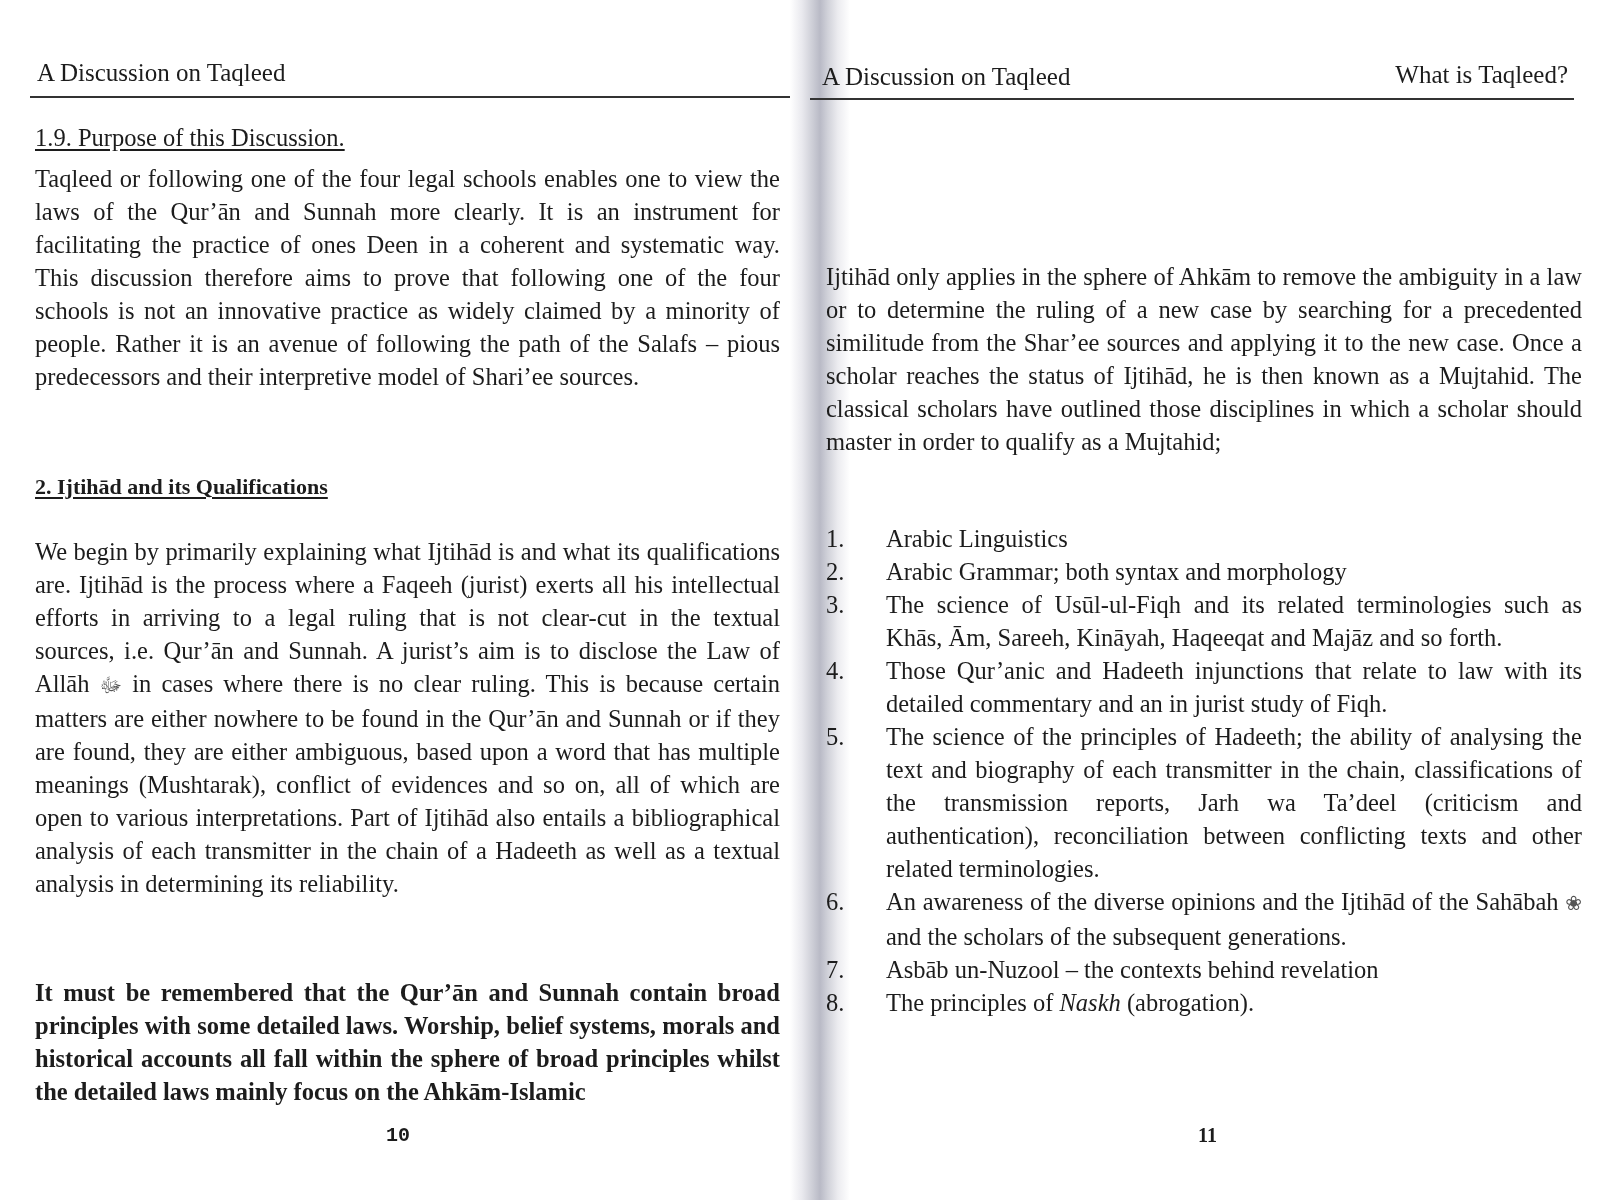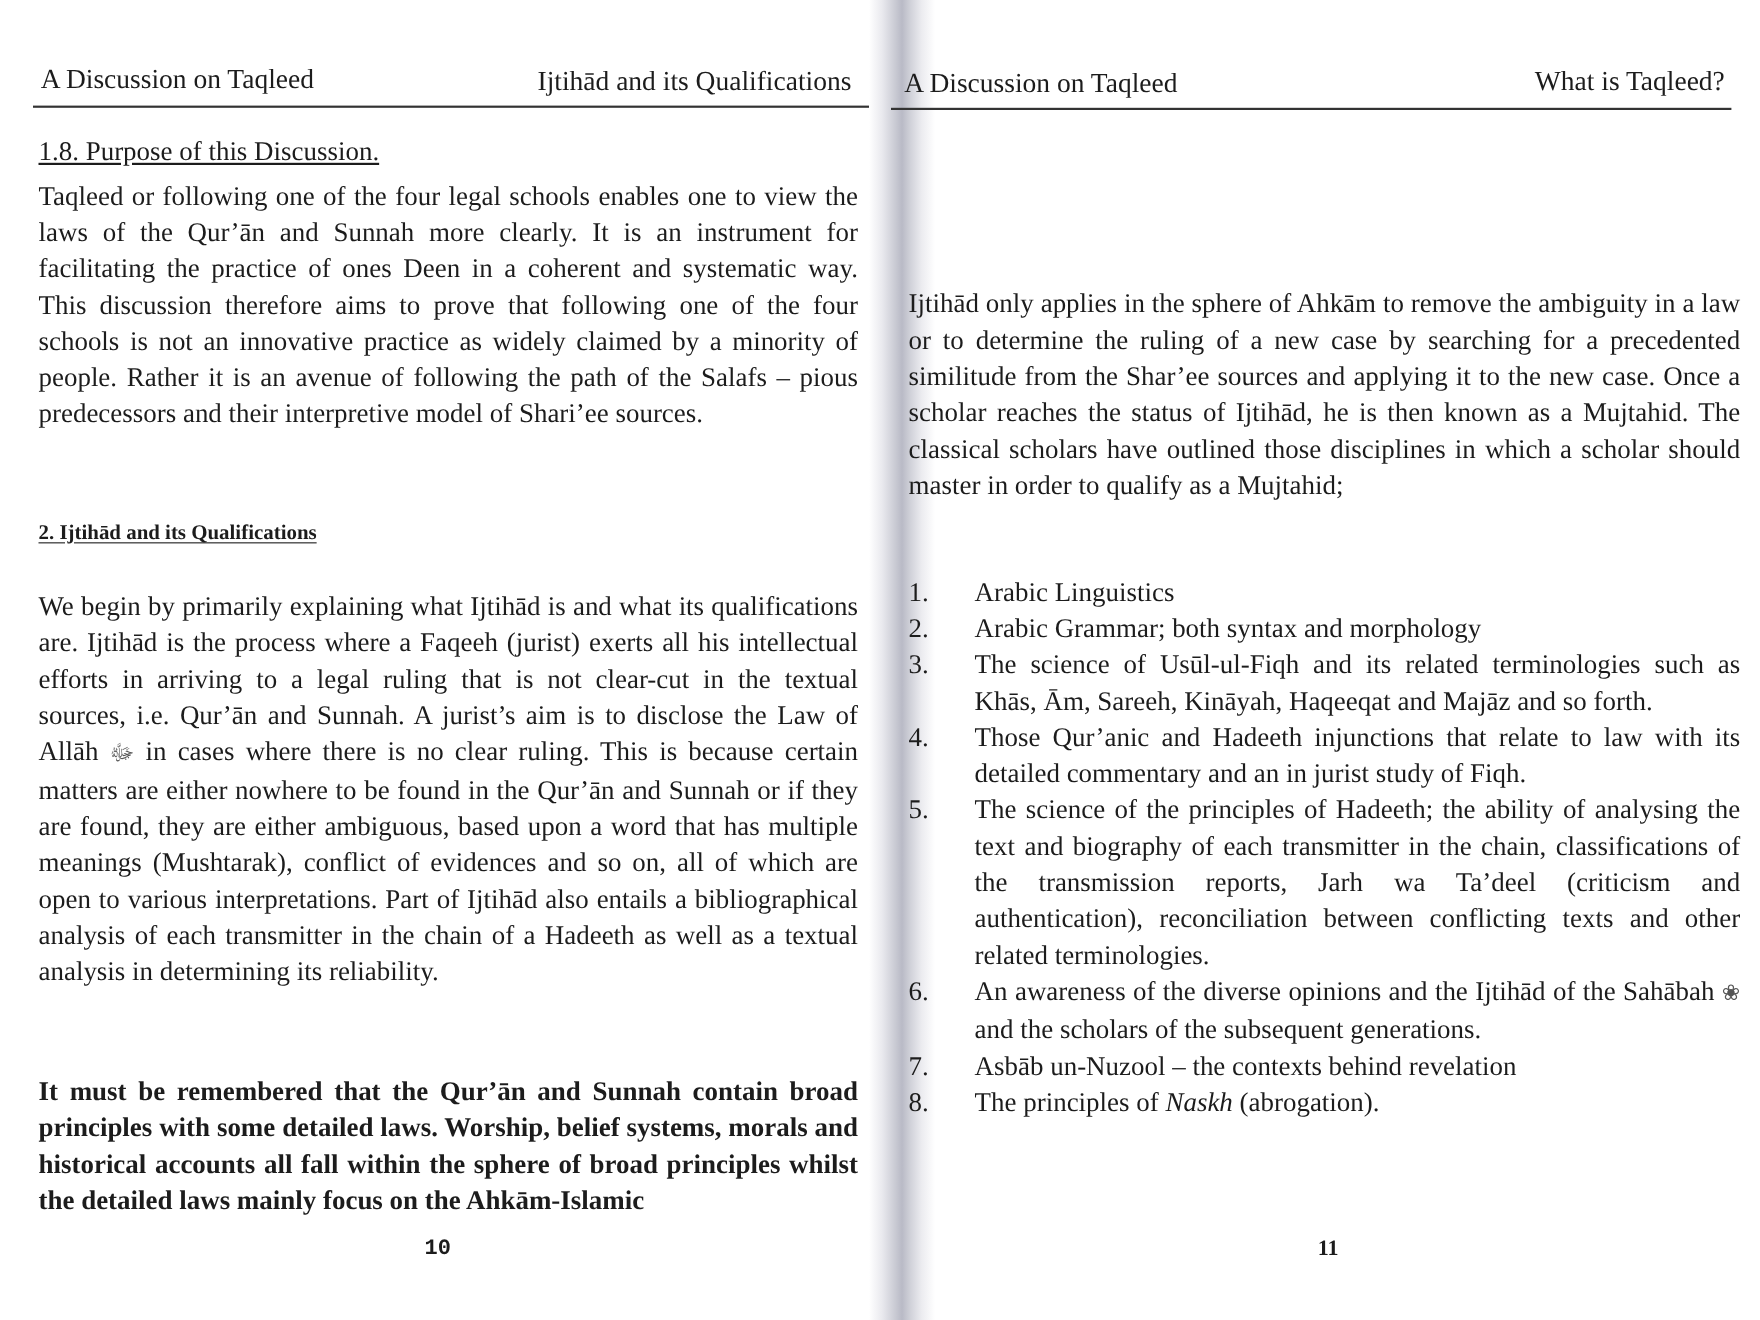--- a/index.html
+++ b/index.html
@@ -27,44 +27,43 @@
   .page-left .rh-rule { left: 30px; width: 760px; top: 96px; }
   .page-right .rh-title { left: 12px; top: 62px; }
   .page-right .rh-section { right: 32px; top: 60px; }
   .page-right .rh-rule { left: 0px; width: 764px; top: 98px; }
 
   .text-block { position: absolute; font-size: 24.5px; line-height: 33px; text-align: justify; }
   .page-left .text-block { left: 35px; width: 745px; }
   .page-right .text-block { left: 16px; width: 756px; }
 
   .subheading { position: absolute; font-size: 24.5px; text-decoration: underline; text-underline-offset: 3px; }
-  .heading-bold { position: absolute; font-size: 19px; font-weight: bold; text-decoration: underline; text-underline-offset: 3px; }
+  .heading-bold { position: absolute; font-size: 22px; font-weight: bold; text-decoration: underline; text-underline-offset: 3px; }
 
   .qual-list { position: absolute; left: 16px; width: 756px; top: 522px; margin: 0; padding: 0; list-style: none; font-size: 24.5px; line-height: 33px; }
   .qual-list li { display: flex; text-align: justify; margin: 0; }
   .qual-list .num { width: 60px; flex: 0 0 60px; }
   .qual-list .txt { flex: 1; }
   .honorific { font-size: 20px; color: #555; }
   .italic { font-style: italic; }
 
   .page-number { position: absolute; font-size: 20px; font-weight: bold; top: 1124px; }
   .page-left .page-number { left: 386px; font-family: Liberation Mono, monospace; }
   .page-right .page-number { left: 388px; }
 </style>
 </head>
 <body>
 
 <div class="spread">
 
   <div class="page page-left">
     <div class="running-head rh-title">A Discussion on Taqleed</div>
-    <div class="running-head rh-section">Ijtihād and its Qualifications</div>
     <div class="rh-rule"></div>
 
-    <div class="subheading" style="left:35px; top:124px;">1.8. Purpose of this Discussion.</div>
+    <div class="subheading" style="left:35px; top:124px;">1.9. Purpose of this Discussion.</div>
 
     <p class="text-block" style="top:162px; margin:0;">Taqleed or following one of the four legal schools enables one to view the laws of the Qur’ān and Sunnah more clearly. It is an instrument for facilitating the practice of ones Deen in a coherent and systematic way. This discussion therefore aims to prove that following one of the four schools is not an innovative practice as widely claimed by a minority of people. Rather it is an avenue of following the path of the Salafs – pious predecessors and their interpretive model of Shari’ee sources.</p>
 
     <div class="heading-bold" style="left:35px; top:474px;">2. Ijtihād and its Qualifications</div>
 
     <p class="text-block" style="top:535px; margin:0;"><span>We begin by primarily explaining what Ijtihād is and what its qualifications are. Ijtihād is the process where a Faqeeh (jurist) exerts all his intellectual efforts in arriving to a legal ruling that is not clear-cut in the textual sources, i.e. Qur’ān and Sunnah. A jurist’s aim is to disclose the Law of Allāh</span> <span class="honorific">ﷻ</span> <span>in cases where there is no clear ruling. This is because certain matters are either nowhere to be found in the Qur’ān and Sunnah or if they are found, they are either ambiguous, based upon a word that has multiple meanings (Mushtarak), conflict of evidences and so on, all of which are open to various interpretations. Part of Ijtihād also entails a bibliographical analysis of each transmitter in the chain of a Hadeeth as well as a textual analysis in determining its reliability.</span></p>
 
     <p class="text-block" style="top:976px; margin:0;font-weight:bold;">It must be remembered that the Qur’ān and Sunnah contain broad principles with some detailed laws. Worship, belief systems, morals and historical accounts all fall within the sphere of broad principles whilst the detailed laws mainly focus on the Ahkām-Islamic</p>
 
     <div class="page-number">10</div>

